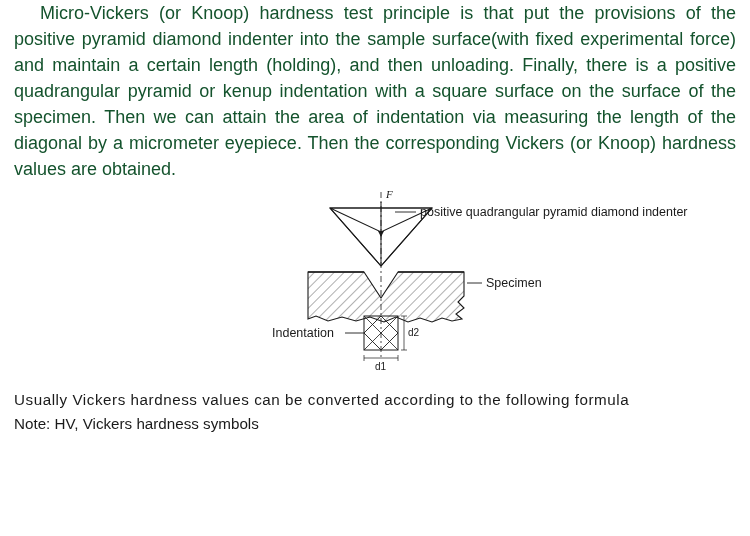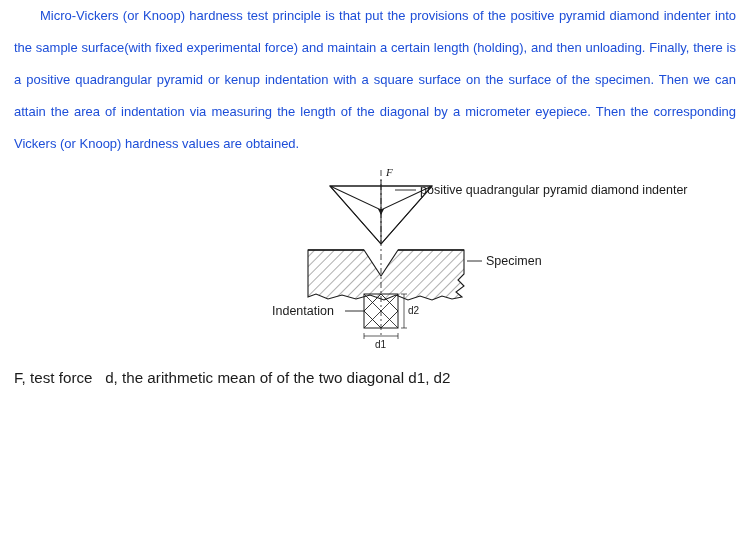--- a/index.html
+++ b/index.html
@@ -23,25 +23,25 @@
   }
   .heading {
     font-family: "Liberation Serif", serif;
     font-weight: bold;
     font-size: 21px;
     color: #c00000;
     margin: 20px 0 8px 2px;
     letter-spacing: 0.2px;
   }
   .intro {
-    font-size: 13px;
-    line-height: 32px;
+    font-size: 18px;
+    line-height: 26px;
     text-align: justify;
     text-justify: inter-word;
-    color: #1d4ed8;
+    color: #14532d;
     margin: 0 2px 0 2px;
     text-indent: 26px;
   }
   .figure-wrap {
     position: relative;
     width: 726px;
     height: 192px;
     margin-top: 6px;
   }
   .figure-wrap svg {
@@ -138,16 +138,17 @@
       <text class="fig-label-small" x="396" y="148">d2</text>
 
       <line x1="352" y1="170" x2="386" y2="170" stroke="#1a1a1a" stroke-width="0.7"></line>
       <line x1="352" y1="167" x2="352" y2="173" stroke="#1a1a1a" stroke-width="0.7"></line>
       <line x1="386" y1="167" x2="386" y2="173" stroke="#1a1a1a" stroke-width="0.7"></line>
       <text class="fig-label-small" x="363" y="182">d1</text>
     </svg>
   </div>
 
   <div class="formula-block">
-    <div class="formula-line">F, test force   d, the arithmetic mean of of the two diagonal d1, d2</div>
+    <div class="formula-line line-spread">Usually Vickers hardness values can be converted according to the following formula</div>
+    <div class="formula-line">Note: HV, Vickers hardness symbols</div>
   </div>
 
 </div>
 
 </body></html>

